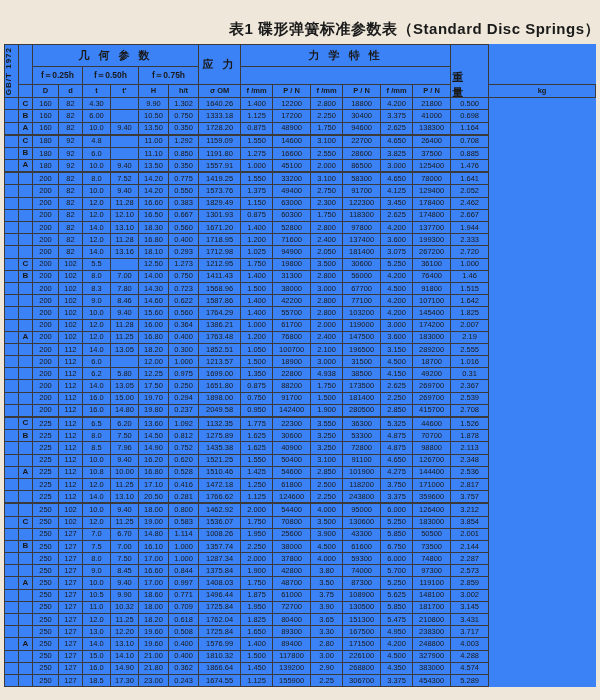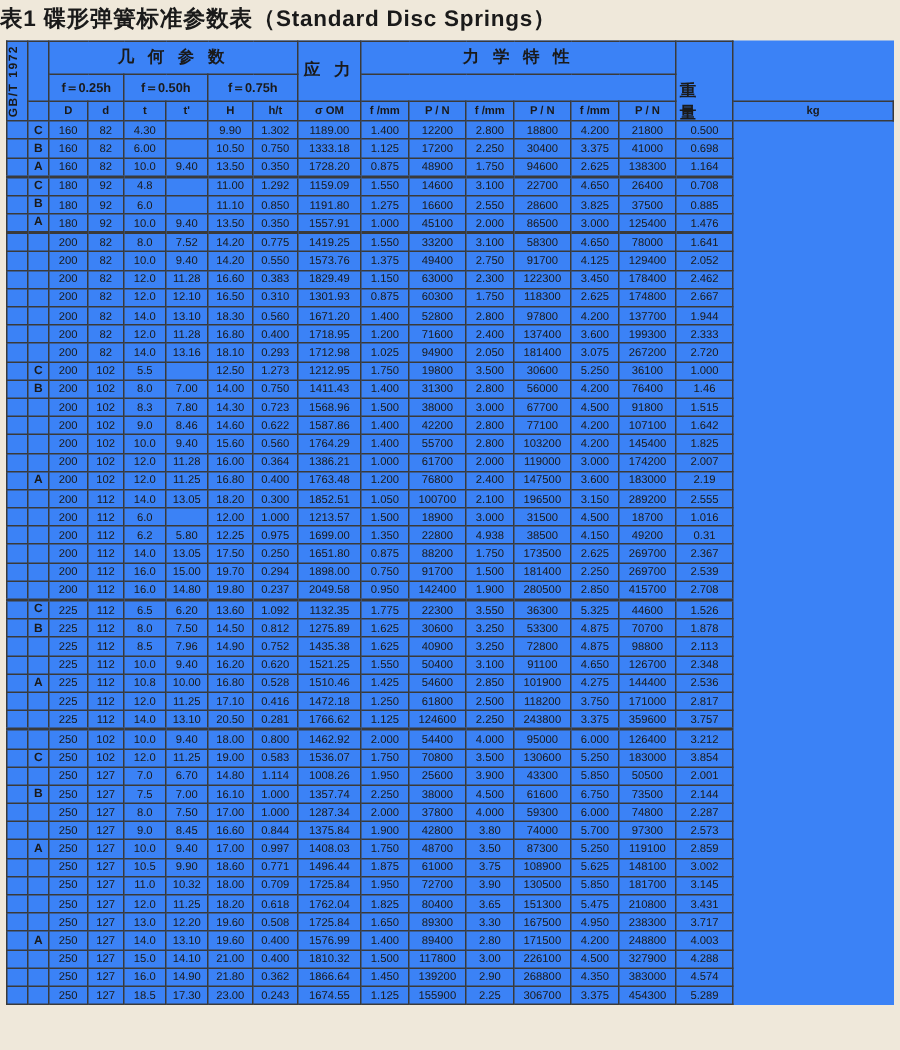--- a/index.html
+++ b/index.html
@@ -5,24 +5,24 @@
   html,body{margin:0;padding:0;}
   body{
     width:600px;height:700px;
     background:#efe8da;
     font-family:"Liberation Sans", sans-serif;
     color:#1a1a1a;
     overflow:hidden;
   }
   .page{width:600px;height:700px;position:relative;background:#efe8da;}
   .title{
-    text-align:left;
+    text-align:right;
     font-weight:bold;
     font-size:15px;
-    padding:3px 0 5px 0;
+    padding:20px 0 5px 0;
     letter-spacing:0.5px;
   }
   table{
     border-collapse:collapse;
     width:592px;
     margin:0 auto;
     table-layout:fixed;
     background:#3b82f6;
   }
   td,th{
@@ -128,21 +128,21 @@
     <tbody id="tbody">
         <tr class="datarow">
           <td></td>
           <td class="grp">C</td>
           <td>160</td>
           <td>82</td>
           <td>4.30</td>
           <td></td>
           <td>9.90</td>
           <td>1.302</td>
-          <td>1189.00</td>
+          <td>1640.26</td>
           <td>1.400</td>
           <td>12200</td>
           <td>2.800</td>
           <td>18800</td>
           <td>4.200</td>
           <td>21800</td>
           <td>0.500</td>
         </tr>
         <tr class="datarow">
           <td></td>
@@ -289,21 +289,21 @@
           <td>2.462</td>
         </tr>
         <tr class="datarow">
           <td></td>
           <td class="grp"></td>
           <td>200</td>
           <td>82</td>
           <td>12.0</td>
           <td>12.10</td>
           <td>16.50</td>
-          <td>0.310</td>
+          <td>0.667</td>
           <td>1301.93</td>
           <td>0.875</td>
           <td>60300</td>
           <td>1.750</td>
           <td>118300</td>
           <td>2.625</td>
           <td>174800</td>
           <td>2.667</td>
         </tr>
         <tr class="datarow">

